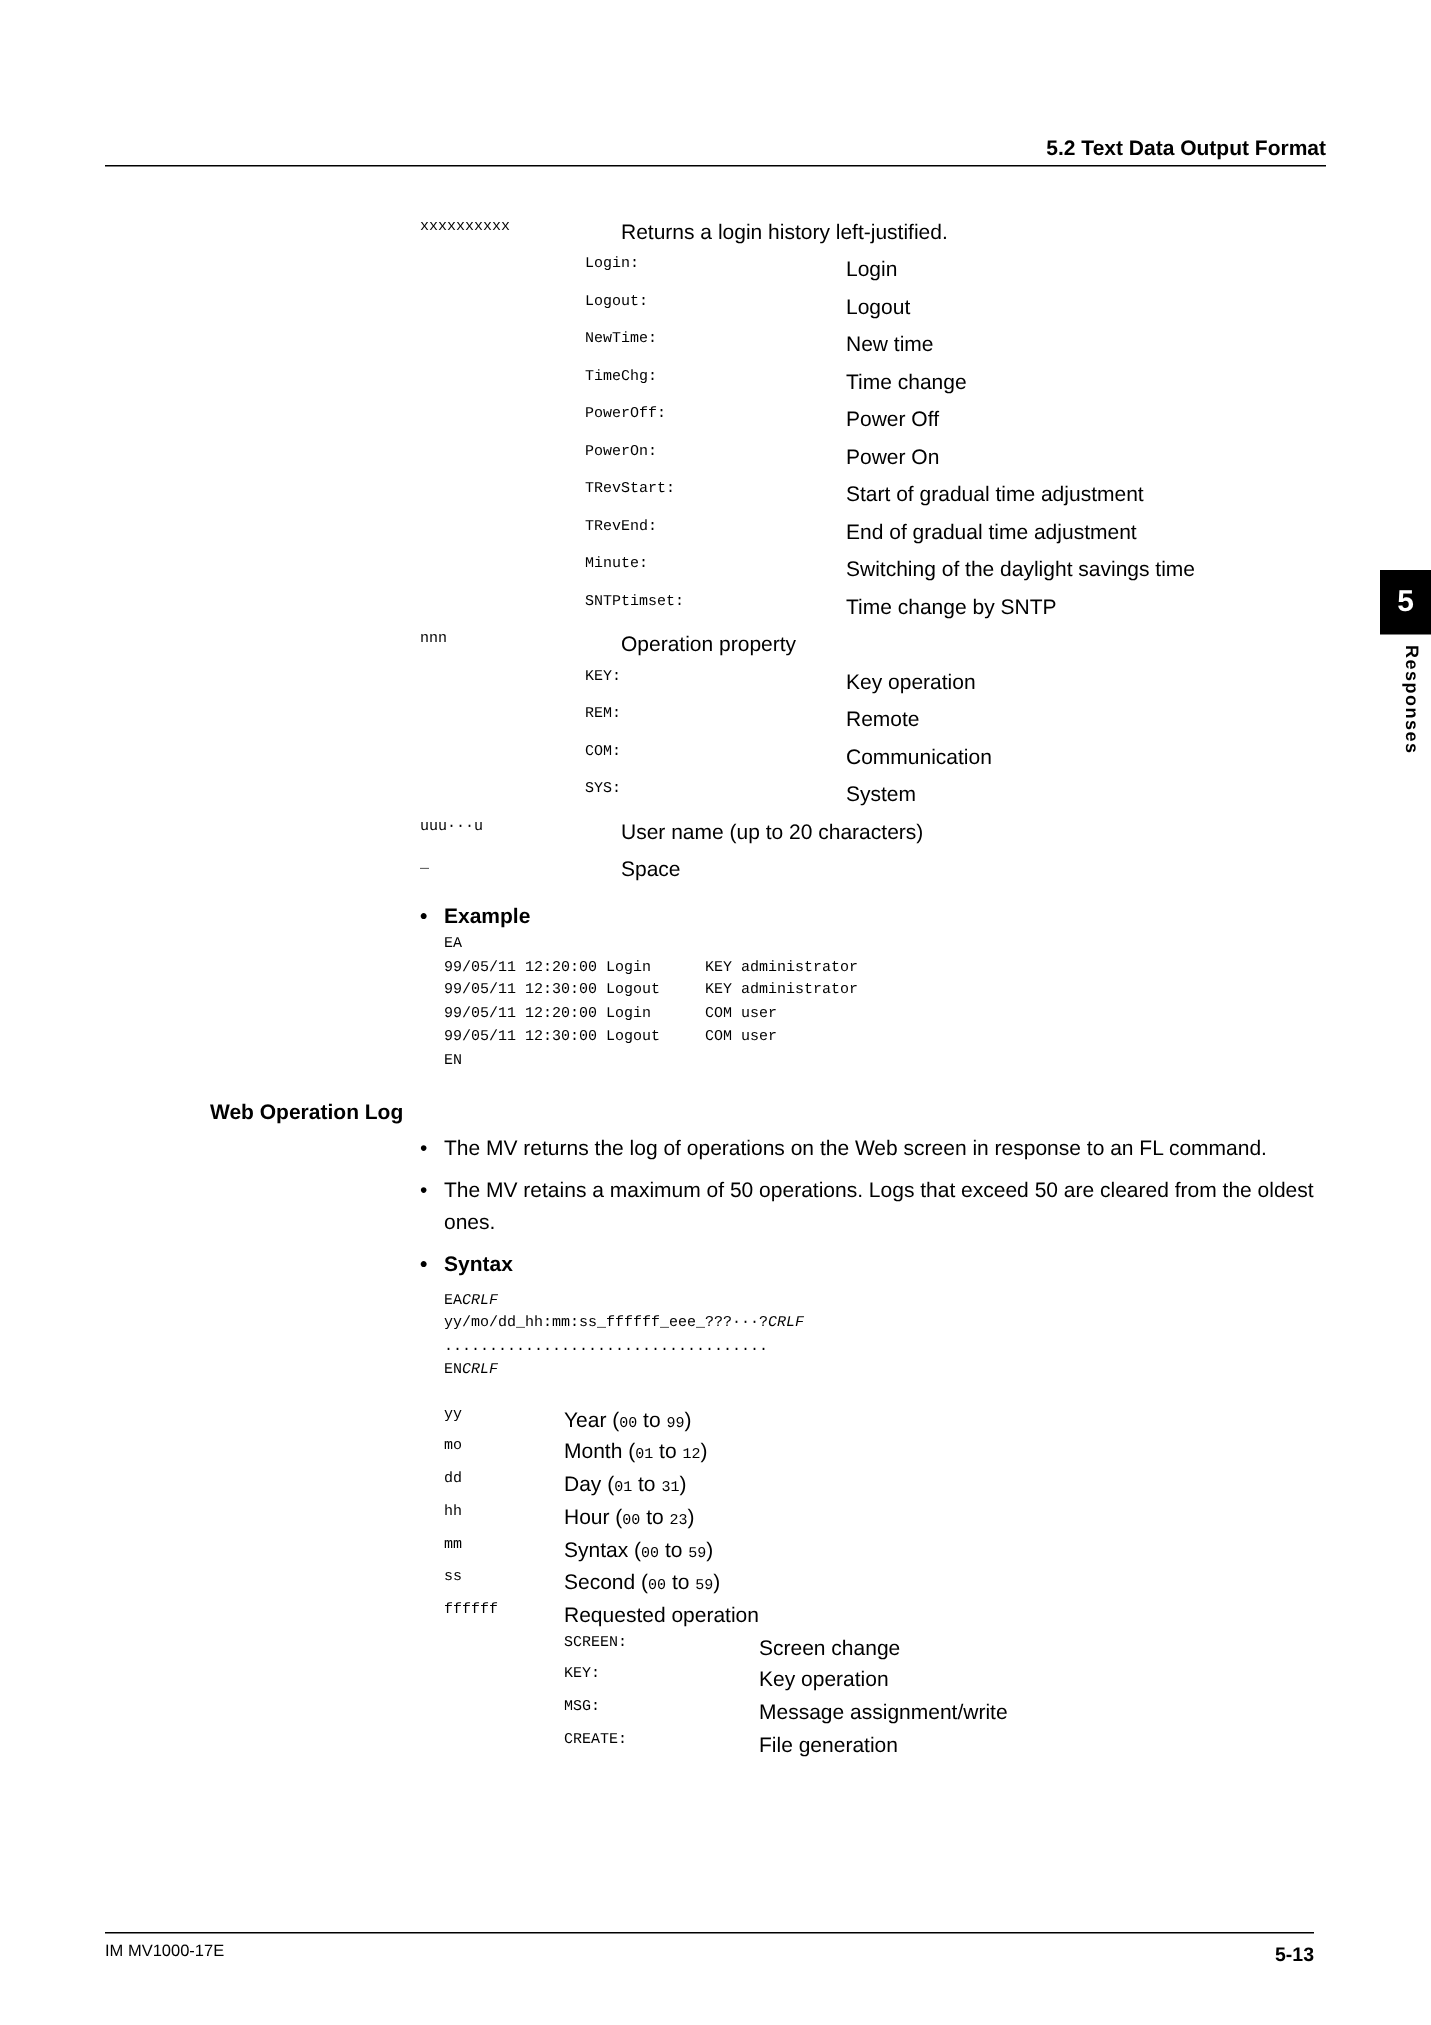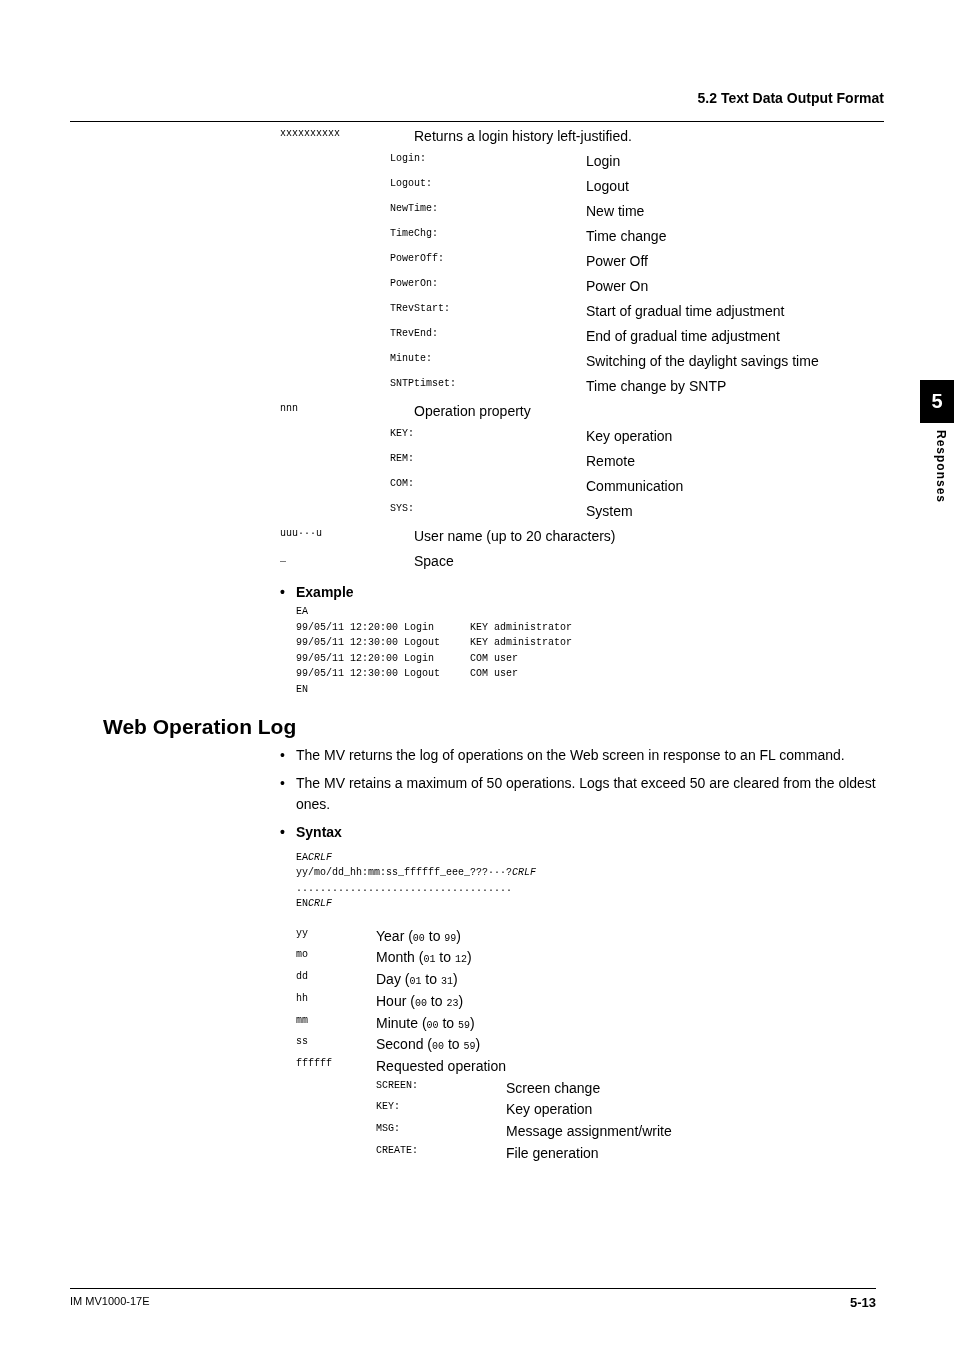--- a/index.html
+++ b/index.html
@@ -8,38 +8,38 @@
     font-size: 14px;
     color: #000;
     background: #fff;
     width: 954px;
     height: 1350px;
     position: relative;
     padding: 90px 70px 40px 70px;
   }
   .header-line {
     border-bottom: 1px solid #000;
-    margin-bottom: 4px;
+    margin-bottom: 33px;
     text-align: right;
-    padding-bottom: 15px;
+    padding-bottom: 4px;
   }
   .section-title {
     font-weight: bold;
     font-size: 14px;
   }
   .content { padding-left: 210px; }
   .mono {
     font-family: "Courier New", Courier, monospace;
     font-size: 10px;
   }
   .row { display: flex; margin-bottom: 4px; line-height: 1.5; }
   .col-a { width: 110px; flex-shrink: 0; }
   .col-b { width: 150px; flex-shrink: 0; }
   .col-c { flex: 1; margin-left: 24px; }
-  .indent-b { margin-left: 110px; gap: 22px; }
+  .indent-b { margin-left: 110px; }
   .bullet-item { display: flex; margin-top: 12px; margin-bottom: 4px; }
   .bullet { width: 16px; flex-shrink: 0; font-weight: bold; }
   .bullet-text { flex: 1; }
   .bold { font-weight: bold; }
   .example-block { margin-left: 16px; }
   .example-block div { line-height: 1.55; white-space: pre; }
   .side-tab {
     position: absolute;
     right: 0;
     top: 380px;
@@ -55,22 +55,22 @@
     position: absolute;
     right: 6px;
     top: 430px;
     writing-mode: vertical-rl;
     font-size: 12px;
     font-weight: bold;
     letter-spacing: 1px;
   }
   .web-heading {
     font-weight: bold;
-    font-size: 21px;
-    margin: 18px 0 6px 33px;
+    font-size: 14px;
+    margin: 18px 0 6px 70px;
   }
   .web-body { padding-left: 210px; }
   .web-bullet { display: flex; margin-bottom: 6px; line-height: 1.55; }
   .web-bullet .dot { width: 16px; flex-shrink: 0; }
   .syntax-block { margin-left: 16px; }
   .syntax-block div { line-height: 1.55; }
   .def-row { display: flex; line-height: 1.55; margin-left: 16px; }
   .def-a { width: 80px; flex-shrink: 0; }
   .def-b { width: 130px; flex-shrink: 0; }
   .def-c { flex: 1; }
@@ -228,21 +228,21 @@
   <div class="def-row">
       <div class="def-a mono">dd</div>
       <div><span>Day (</span><span class="mono">01</span><span> to </span><span class="mono">31</span><span>)</span></div>
     </div>
   <div class="def-row">
       <div class="def-a mono">hh</div>
       <div><span>Hour (</span><span class="mono">00</span><span> to </span><span class="mono">23</span><span>)</span></div>
     </div>
   <div class="def-row">
       <div class="def-a mono">mm</div>
-      <div><span>Minute (</span><span class="mono">00</span><span> to </span><span class="mono">59</span><span>)</span></div>
+      <div><span>Syntax (</span><span class="mono">00</span><span> to </span><span class="mono">59</span><span>)</span></div>
     </div>
   <div class="def-row">
       <div class="def-a mono">ss</div>
       <div><span>Second (</span><span class="mono">00</span><span> to </span><span class="mono">59</span><span>)</span></div>
     </div>
 
   <div class="def-row">
       <div class="def-a mono">ffffff</div>
       <div>Requested operation</div>
     </div>

